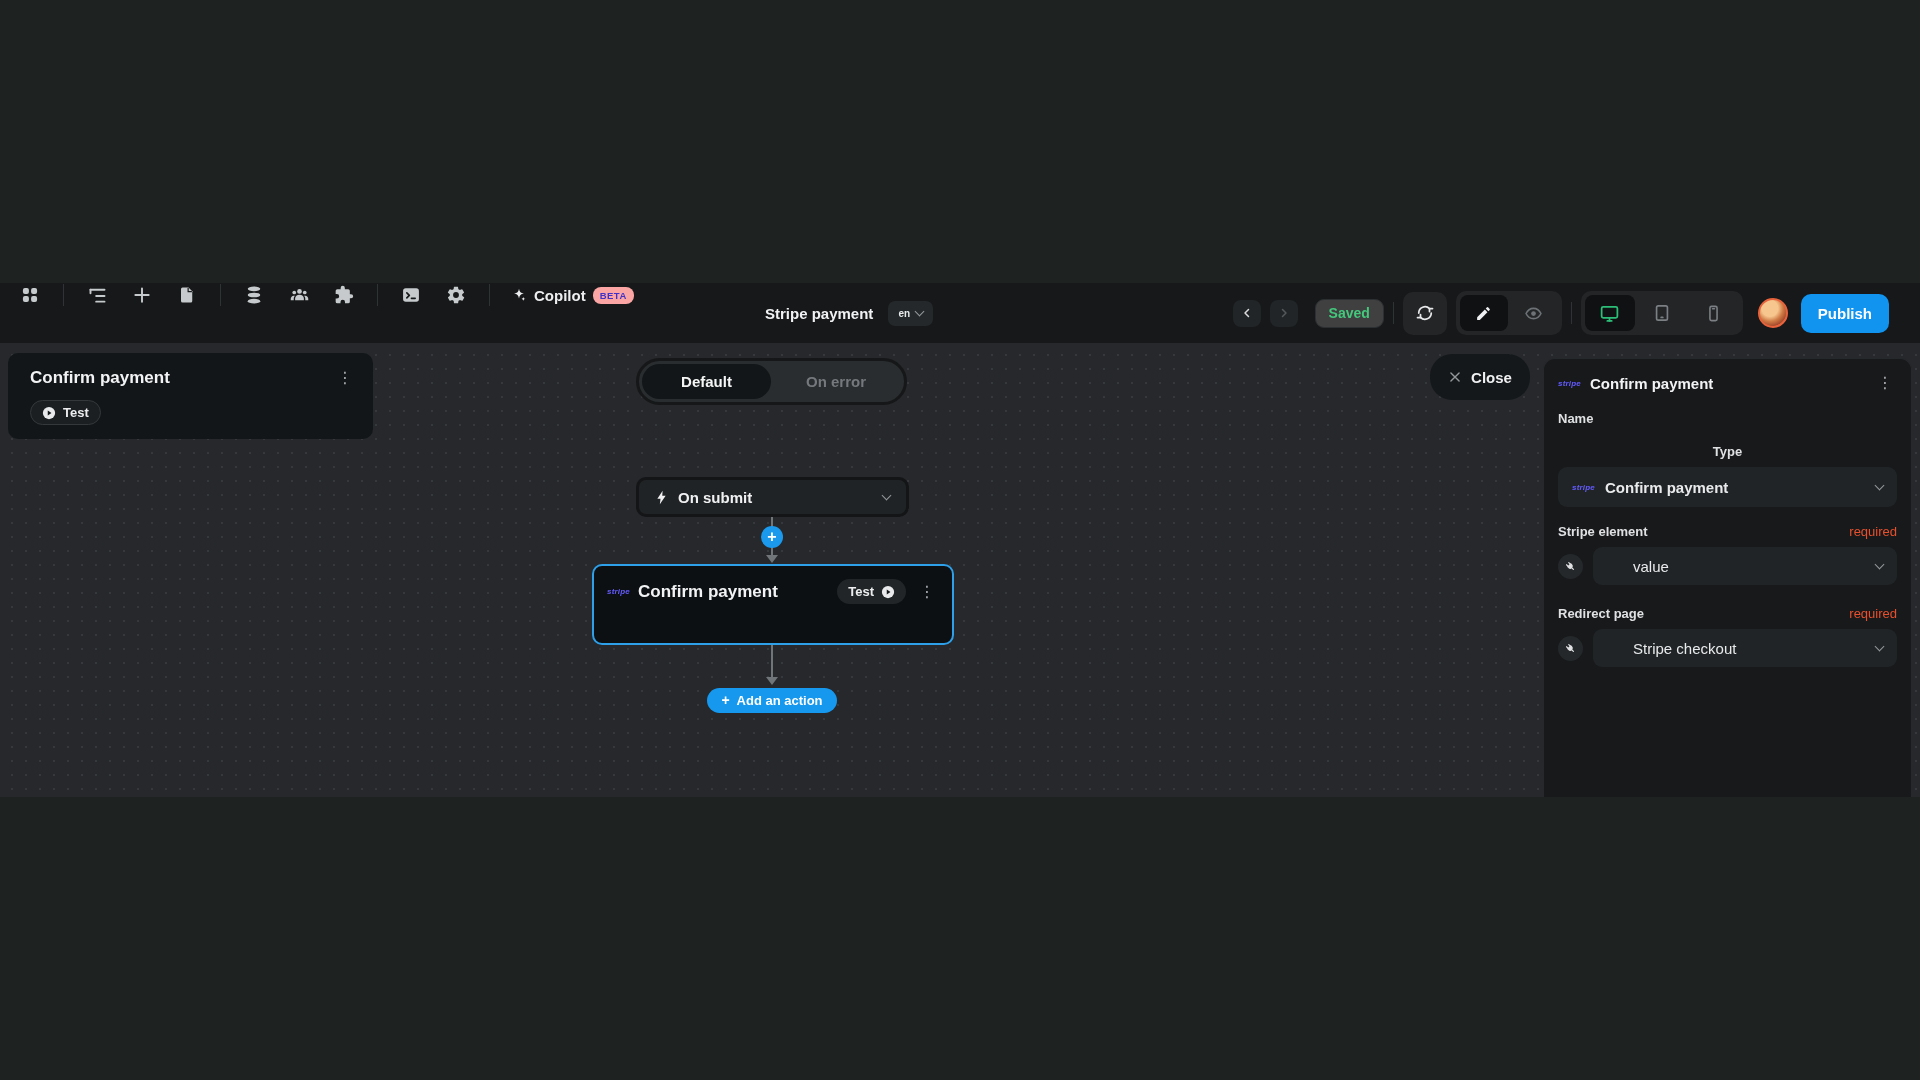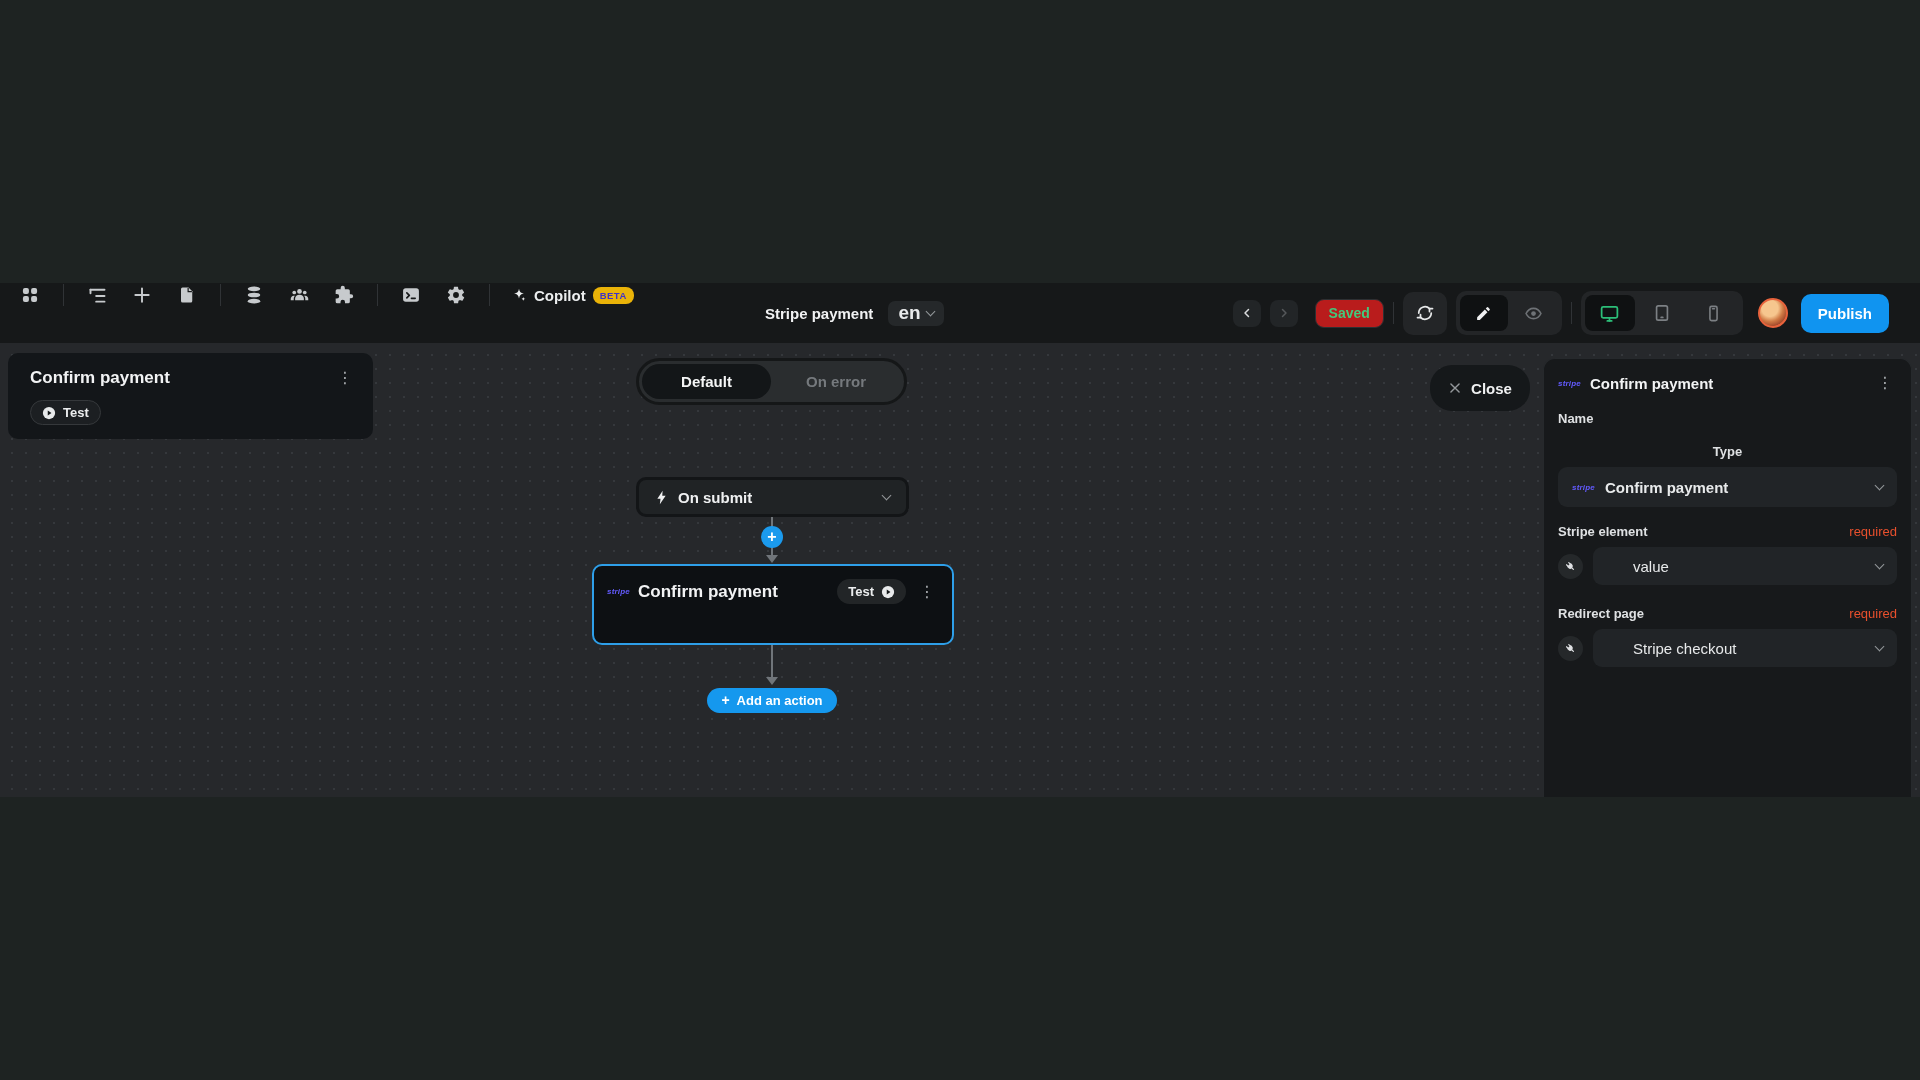--- a/index.html
+++ b/index.html
@@ -6,29 +6,29 @@
   html,body { width:1920px; height:1080px; background:#1e2322; font-family:"Liberation Sans", sans-serif; overflow:hidden; position:relative; }
   svg { display:block; }
 
   
   .toolbar { position:absolute; top:283px; left:0; width:1920px; height:60px; background:#161819; display:flex; align-items:flex-start; }
   .tb-left { display:flex; align-items:center; gap:21px; padding-left:18px; }
   .icon-btn { width:24px; height:24px; display:flex; align-items:center; justify-content:center; cursor:pointer; border-radius:6px; }
   .tb-divider { width:1px; height:22px; background:#303336; }
   .copilot { display:flex; align-items:center; gap:7px; cursor:pointer; }
   .copilot-label { color:#eceeef; font-size:15px; font-weight:700; }
-  .beta-badge { background:#eab308; color:#4032c8; font-size:9.5px; font-weight:700; letter-spacing:.5px; border-radius:8px; padding:3px 7px; }
+  .beta-badge { background:#fca5a5; color:#4032c8; font-size:9.5px; font-weight:700; letter-spacing:.5px; border-radius:8px; padding:3px 7px; }
   .tb-center { position:absolute; left:765px; top:0; height:60px; display:flex; align-items:center; gap:15px; }
   .project-title { color:#f1f2f3; font-size:15px; font-weight:700; }
   .locale-pill { background:#25282a; border-radius:7px; height:25px; display:flex; align-items:center; gap:6px; padding:0 10px; cursor:pointer; }
-  .locale-pill span.txt { color:#e8eaeb; font-size:19px; font-weight:600; }
+  .locale-pill span.txt { color:#e8eaeb; font-size:10px; font-weight:600; }
   .chev { width:7px; height:7px; border-right:1.6px solid #94989b; border-bottom:1.6px solid #94989b; transform:rotate(45deg); margin-top:-3px; }
   .tb-right { position:absolute; right:31px; top:0; height:60px; display:flex; align-items:center; gap:9px; }
   .hist-btn { width:28px; height:27px; background:#222527; border-radius:8px; display:flex; align-items:center; justify-content:center; cursor:pointer; }
-  .saved-pill { height:29px; background:#b91c1c; border:1px solid #2d3033; border-radius:9px; display:flex; align-items:center; padding:0 13px; margin-left:8px; }
+  .saved-pill { height:29px; background:#404040; border:1px solid #2d3033; border-radius:9px; display:flex; align-items:center; padding:0 13px; margin-left:8px; }
   .saved-pill span { color:#43c87c; font-size:14px; font-weight:600; }
   .sq-btn { width:44px; height:43px; background:#232527; border-radius:10px; display:flex; align-items:center; justify-content:center; cursor:pointer; }
   .toggle-group { background:#232527; border-radius:10px; height:44px; display:flex; align-items:center; padding:4px; gap:2px; }
   .toggle-seg { height:36px; border-radius:8px; display:flex; align-items:center; justify-content:center; cursor:pointer; }
   .toggle-seg.w { width:48px; }
   .toggle-seg.active { background:#0f1112; }
   .avatar { width:30px; height:30px; border-radius:50%; margin-left:6px; cursor:pointer;
             background:radial-gradient(circle at 38% 32%, #f6c68e 0 34%, #d07a45 55%, #a34a2c 75%, #e8633c 78%);
             border:2px solid #e8633c; }
   .publish-btn { height:39px; background:#1094f0; border:none; border-radius:10px; color:#ffffff; font-size:15px; font-weight:700; padding:0 17px; cursor:pointer; margin-left:4px; font-family:"Liberation Sans",sans-serif; }
@@ -64,21 +64,21 @@
   .node-test { display:inline-flex; align-items:center; gap:7px; height:25px; background:#222527; border-radius:13px; padding:0 11px; margin-left:auto; cursor:pointer; }
   .node-test span.lbl { color:#eceeef; font-size:13px; font-weight:600; }
   .node-head .kebab { margin-left:9px; }
 
   .stripe-word { color:#635bff; font-size:8px; font-weight:700; letter-spacing:.2px; font-style:italic; }
 
   .add-action { position:absolute; left:707px; top:345px; width:130px; height:25px; background:#1598ee; border:none; border-radius:13px; color:#fff; display:flex; align-items:center; justify-content:center; gap:7px; cursor:pointer; font-family:"Liberation Sans",sans-serif; }
   .add-action .plus { font-size:14px; font-weight:700; line-height:1; margin-top:-1px; }
   .add-action .lbl { font-size:13px; font-weight:700; }
 
-  .close-btn { position:absolute; left:1430px; top:22px; width:100px; height:46px; background:#15181a; border:none; border-radius:22px; display:flex; align-items:center; justify-content:center; gap:9px; cursor:pointer; font-family:"Liberation Sans",sans-serif; }
+  .close-btn { position:absolute; left:1430px; top:11px; width:100px; height:46px; background:#15181a; border:none; border-radius:22px; display:flex; align-items:center; justify-content:center; gap:9px; cursor:pointer; font-family:"Liberation Sans",sans-serif; }
   .close-btn .lbl { color:#f0f1f2; font-size:15px; font-weight:600; }
 
   
   .panel { position:absolute; left:1543px; top:15px; width:369px; height:439px; background:#17191b; border:1px solid #26292c; border-bottom:none; border-radius:12px 12px 0 0; padding:14px; }
   .panel-head { display:flex; align-items:center; }
   .panel-title { color:#f2f3f4; font-size:15px; font-weight:700; margin-left:9px; }
   .panel-head .kebab { margin-left:auto; }
   .p-label { color:#dfe1e3; font-size:13px; font-weight:700; }
   .p-label-row { display:flex; align-items:center; justify-content:space-between; margin-top:17px; }
   .required { color:#e8502d; font-size:13px; font-weight:400; }

